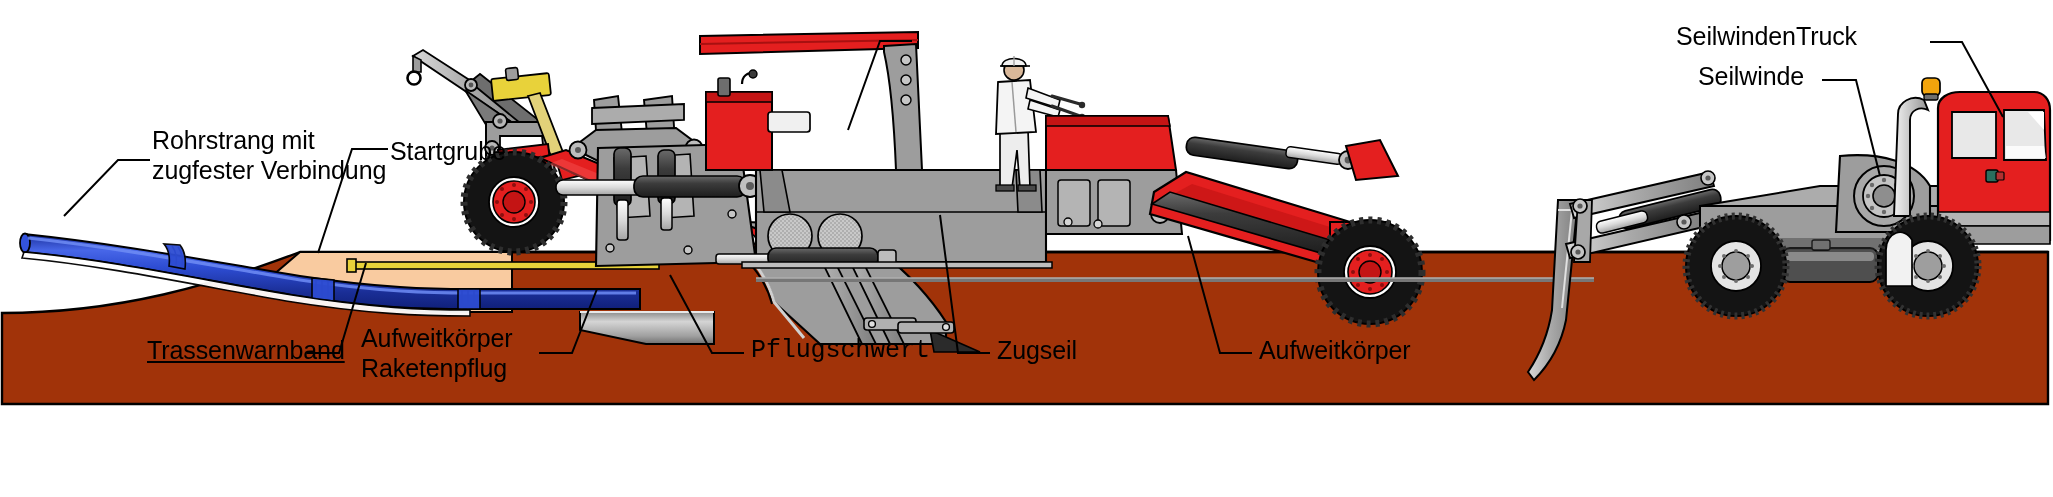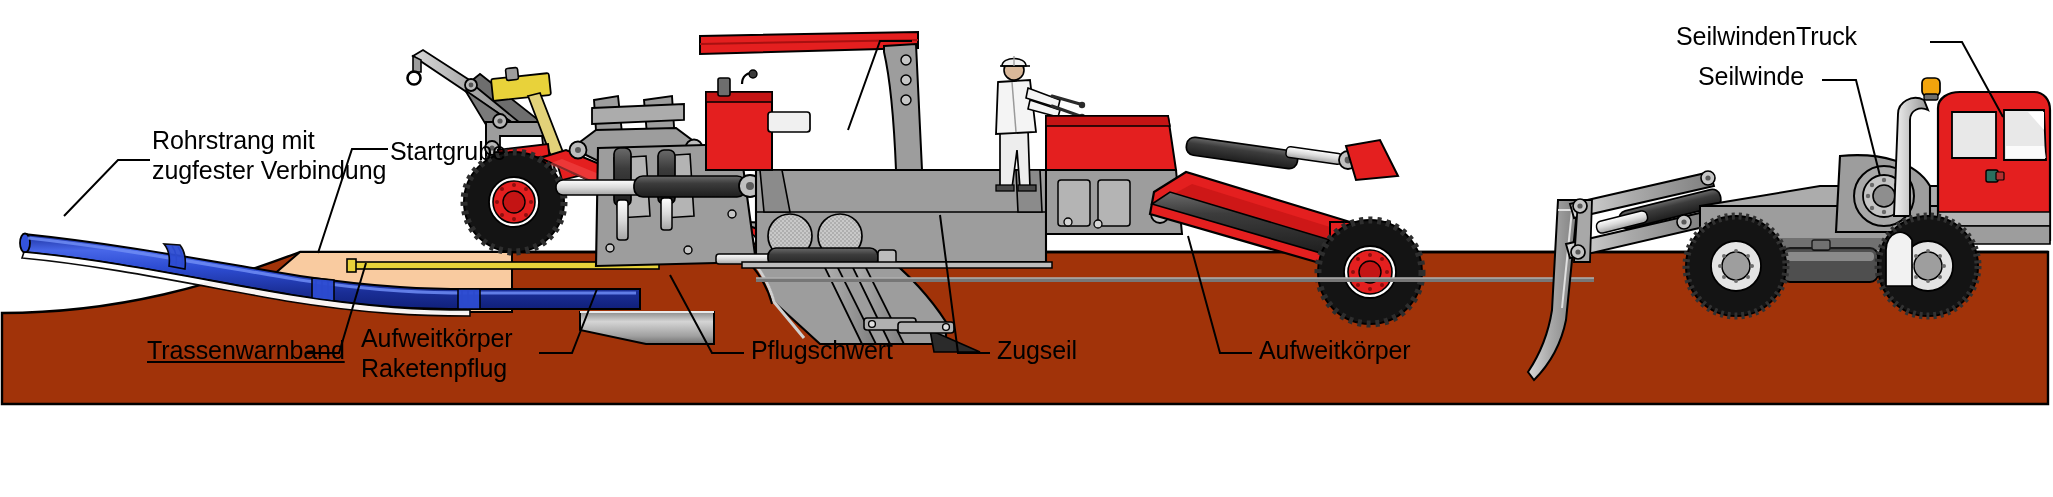--- a/index.html
+++ b/index.html
@@ -489,19 +489,19 @@
 
 
   <div class="lbl" style="left:1676px; top:22px;"><span>SeilwindenTruck</span></div>
 
   <div class="lbl" style="left:1658px; top:62px;margin-left:40px;"><span>Seilwinde</span></div>
 
   <div class="lbl" style="left:147px; top:336px;text-decoration:underline;"><span>Trassenwarnband</span></div>
 
   <div class="lbl" style="left:361px; top:324px;"><span>Aufweitkörper</span><br><span>Raketenpflug</span></div>
 
-  <div class="lbl" style="left:751px; top:336px;"><span>Pflugschwert</span></div>
+  <div class="lbl" style="left:751px; top:336px;font-family:Liberation Mono, monospace;"><span>Pflugschwert</span></div>
 
   <div class="lbl" style="left:997px; top:336px;"><span>Zugseil</span></div>
 
   <div class="lbl" style="left:1259px; top:336px;"><span>Aufweitkörper</span></div>
 
 </div>
 
 </body></html>

